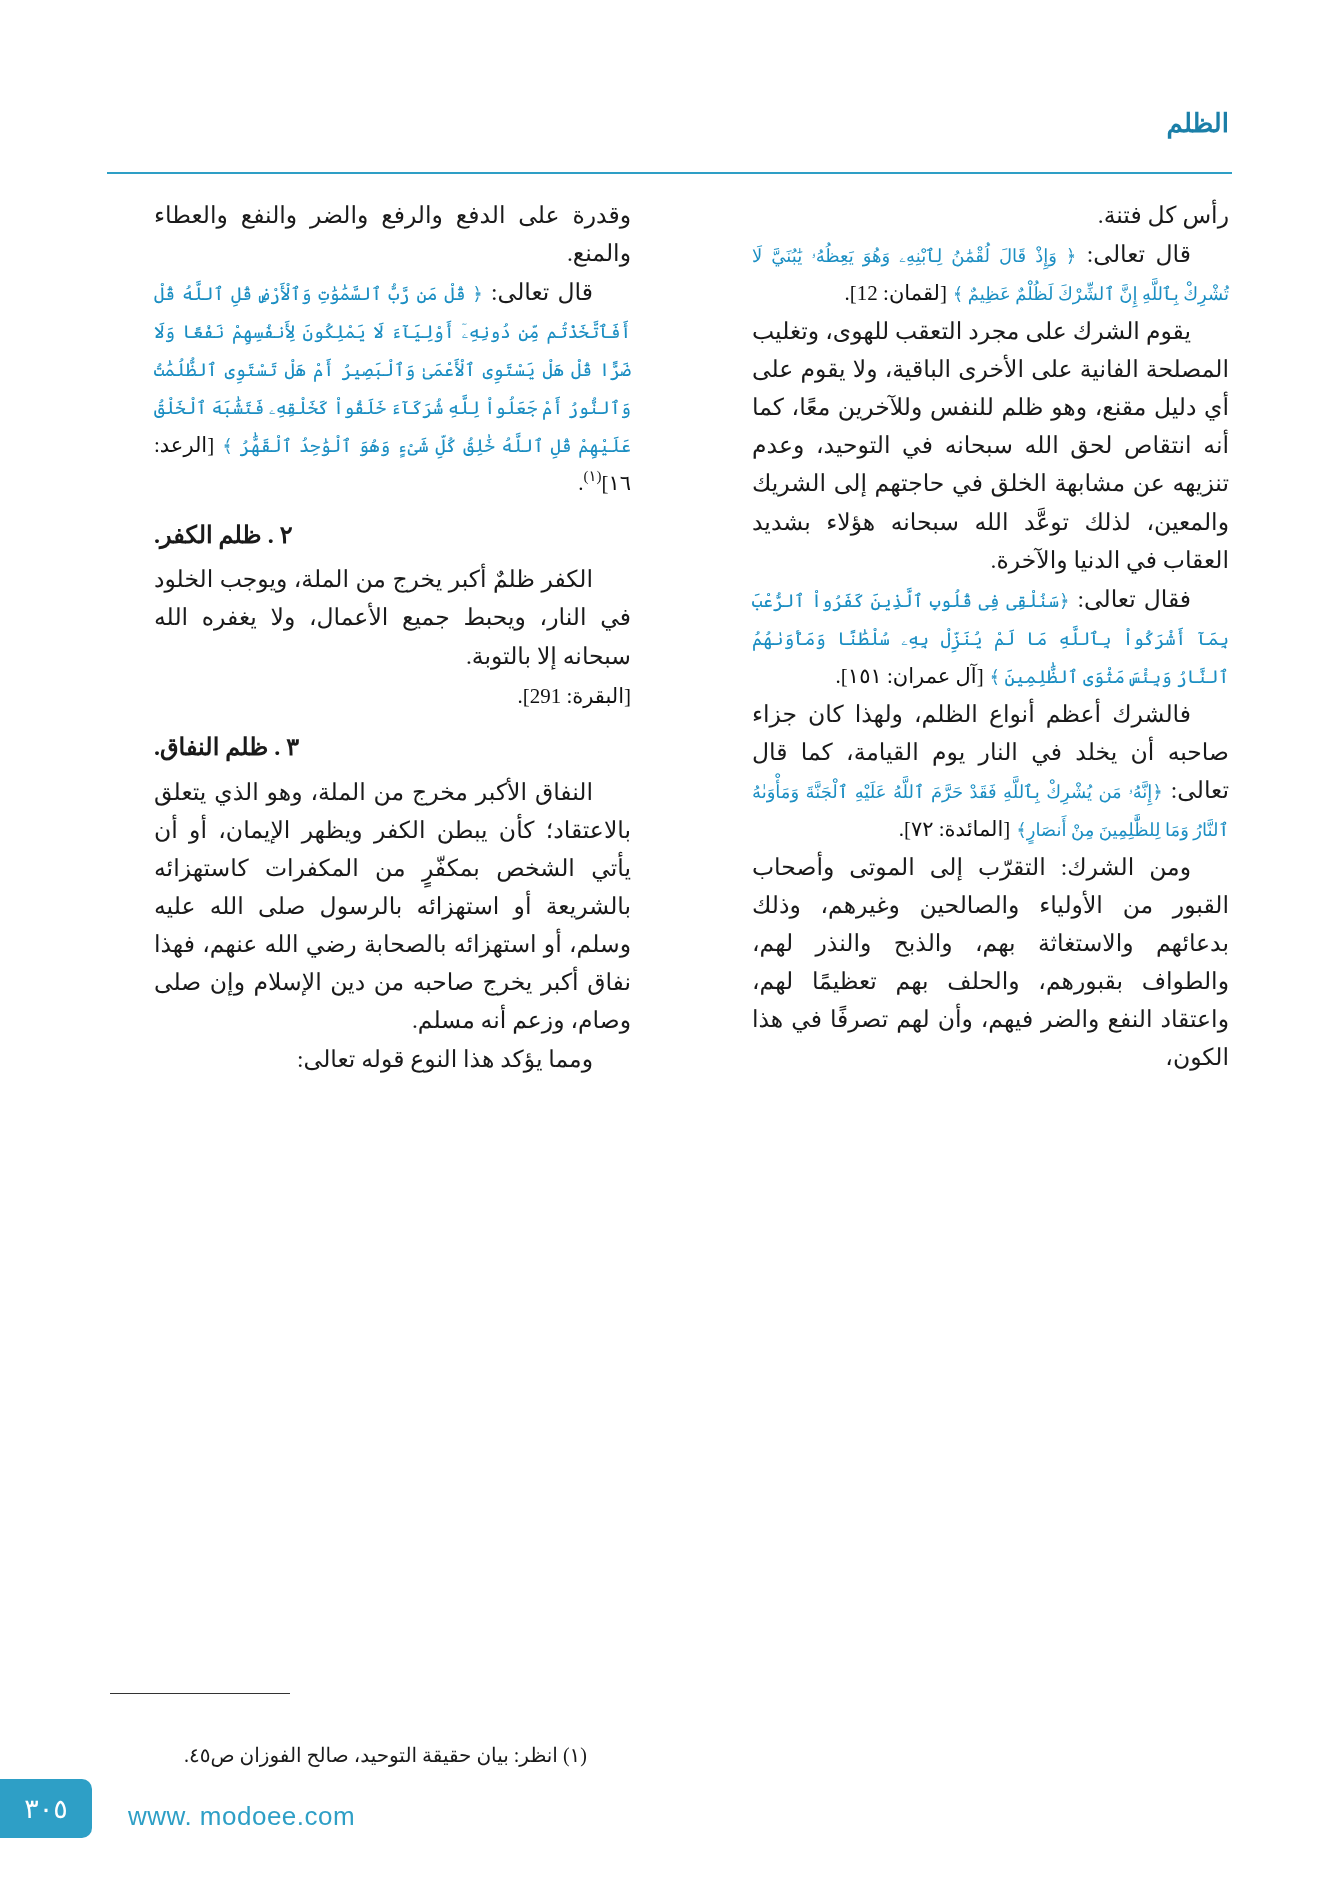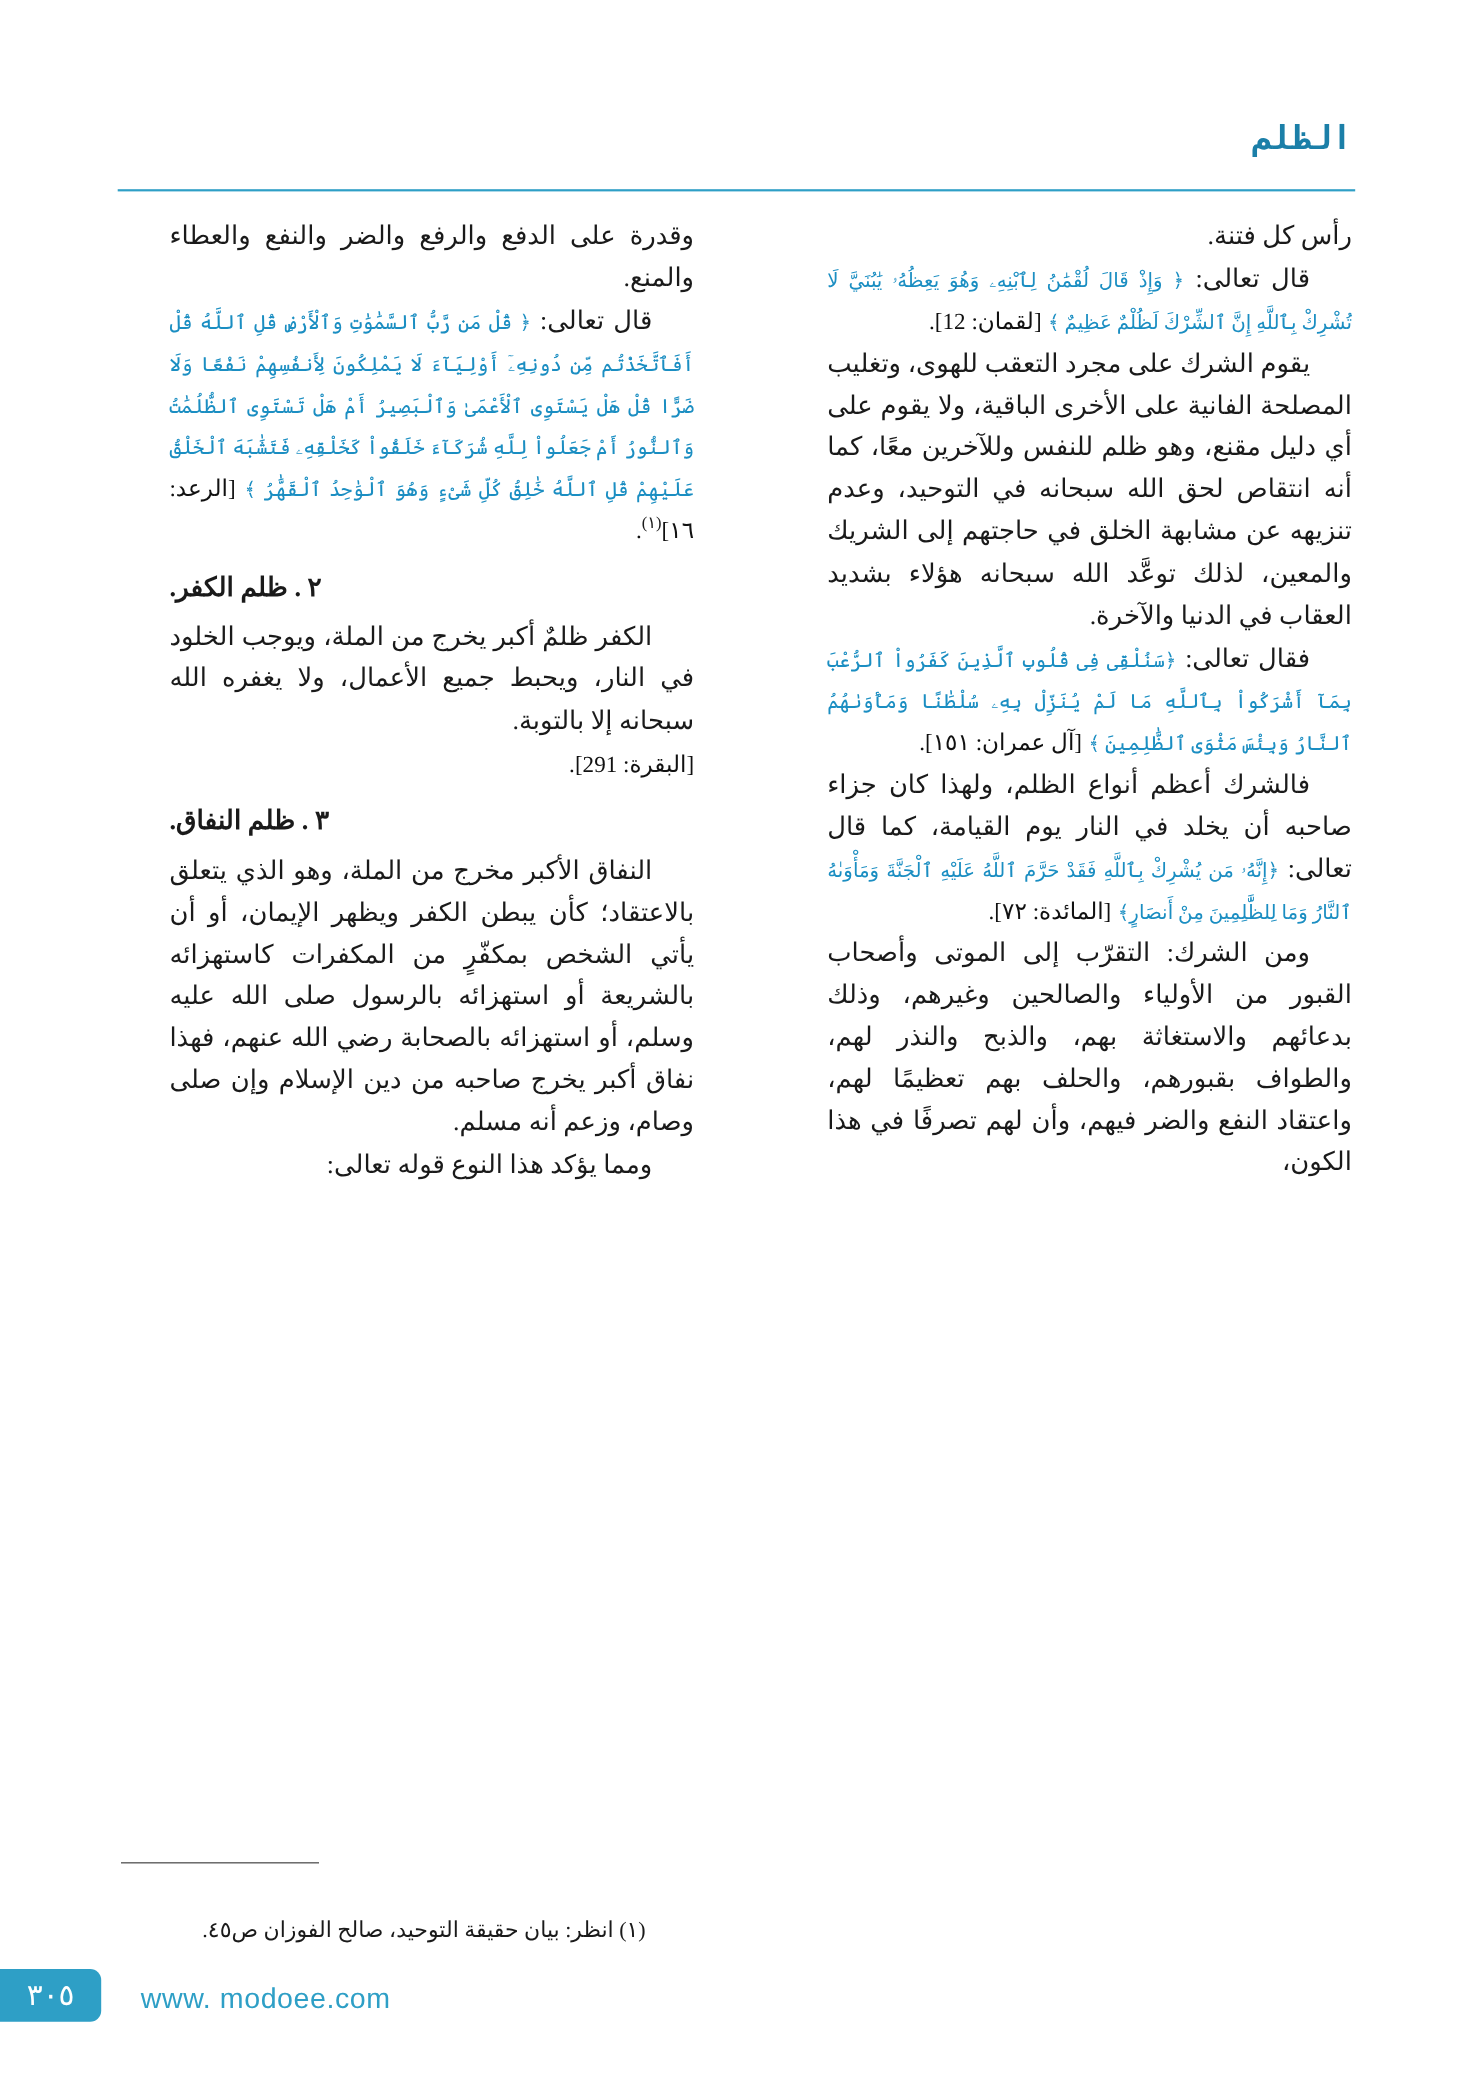--- a/index.html
+++ b/index.html
@@ -27,23 +27,23 @@
     top: 172px;
     left: 107px;
     right: 107px;
     height: 2px;
     background: #2e9fc6;
   }
   .header-title {
     position: absolute;
     top: 108px;
     right: 110px;
-    font-size: 30px;
+    font-size: 26px;
     color: #1b7fa8;
-    font-family: Liberation Mono, monospace;
+    font-family: Liberation Sans, sans-serif;
     font-weight: 600;
     letter-spacing: 0;
   }
 
   
   .col {
     position: absolute;
     top: 196px;
     width: 477px;
     font-size: 23.5px;
@@ -98,21 +98,21 @@
     line-height: 1.5;
     text-align: justify;
   }
 
   
   .page-number-tab {
     position: absolute;
     left: 0;
     bottom: 52px;
     width: 92px;
-    height: 48px;
+    height: 59px;
     background: #2e9fc6;
     border-radius: 0 10px 10px 0;
     color: #ffffff;
     font-size: 27px;
     display: flex;
     align-items: center;
     justify-content: center;
     font-family: "Liberation Serif", serif;
   }
   .site-url {

